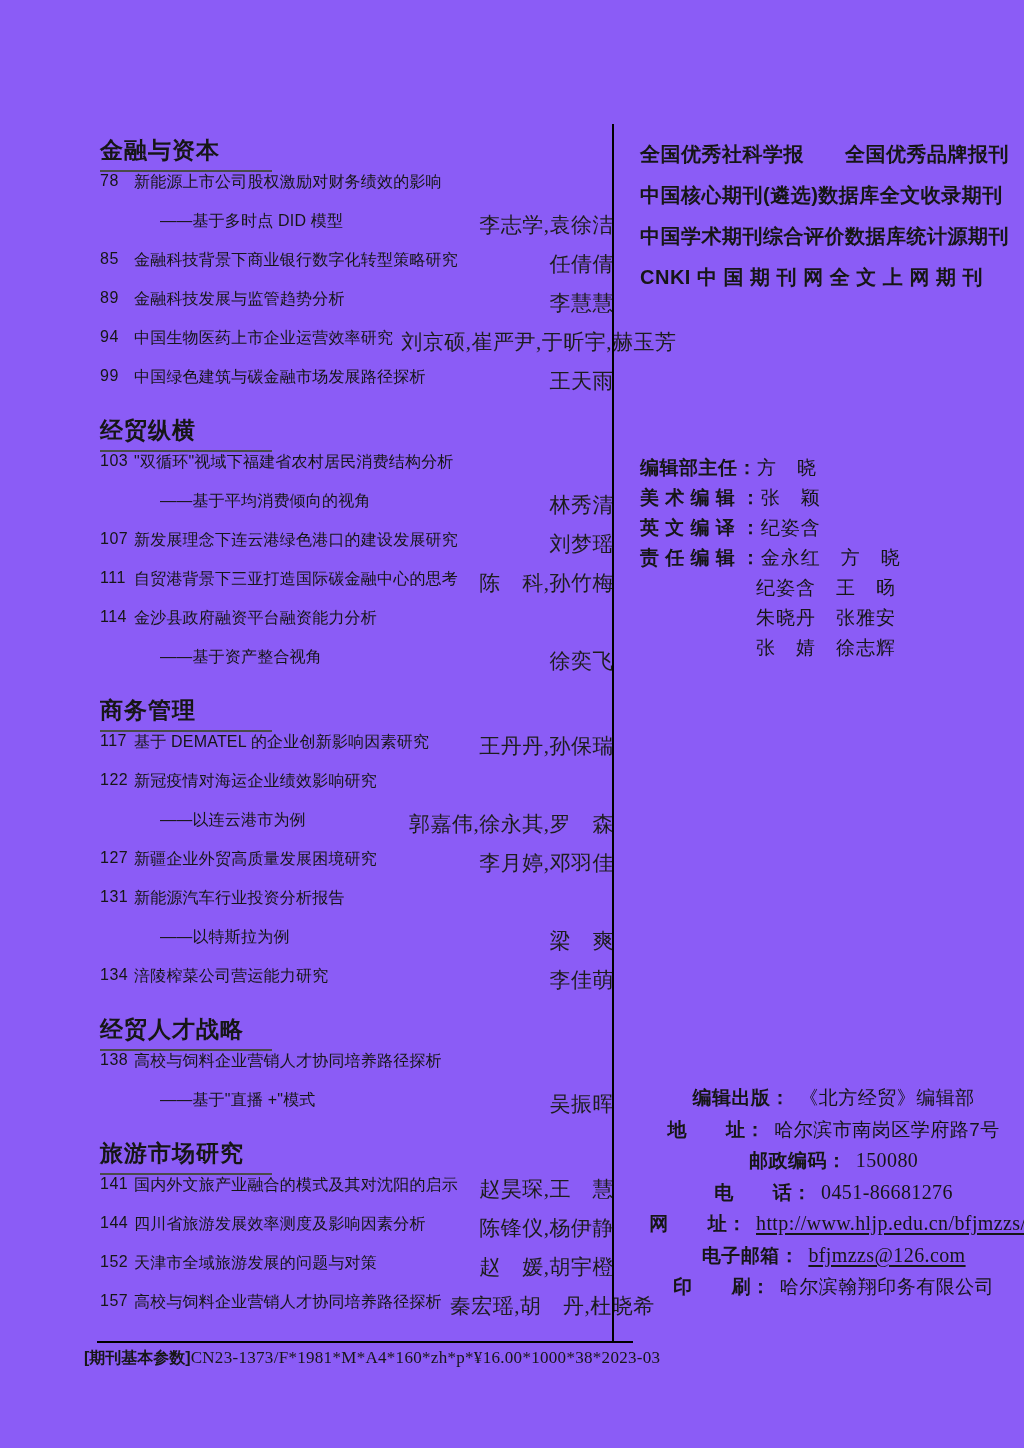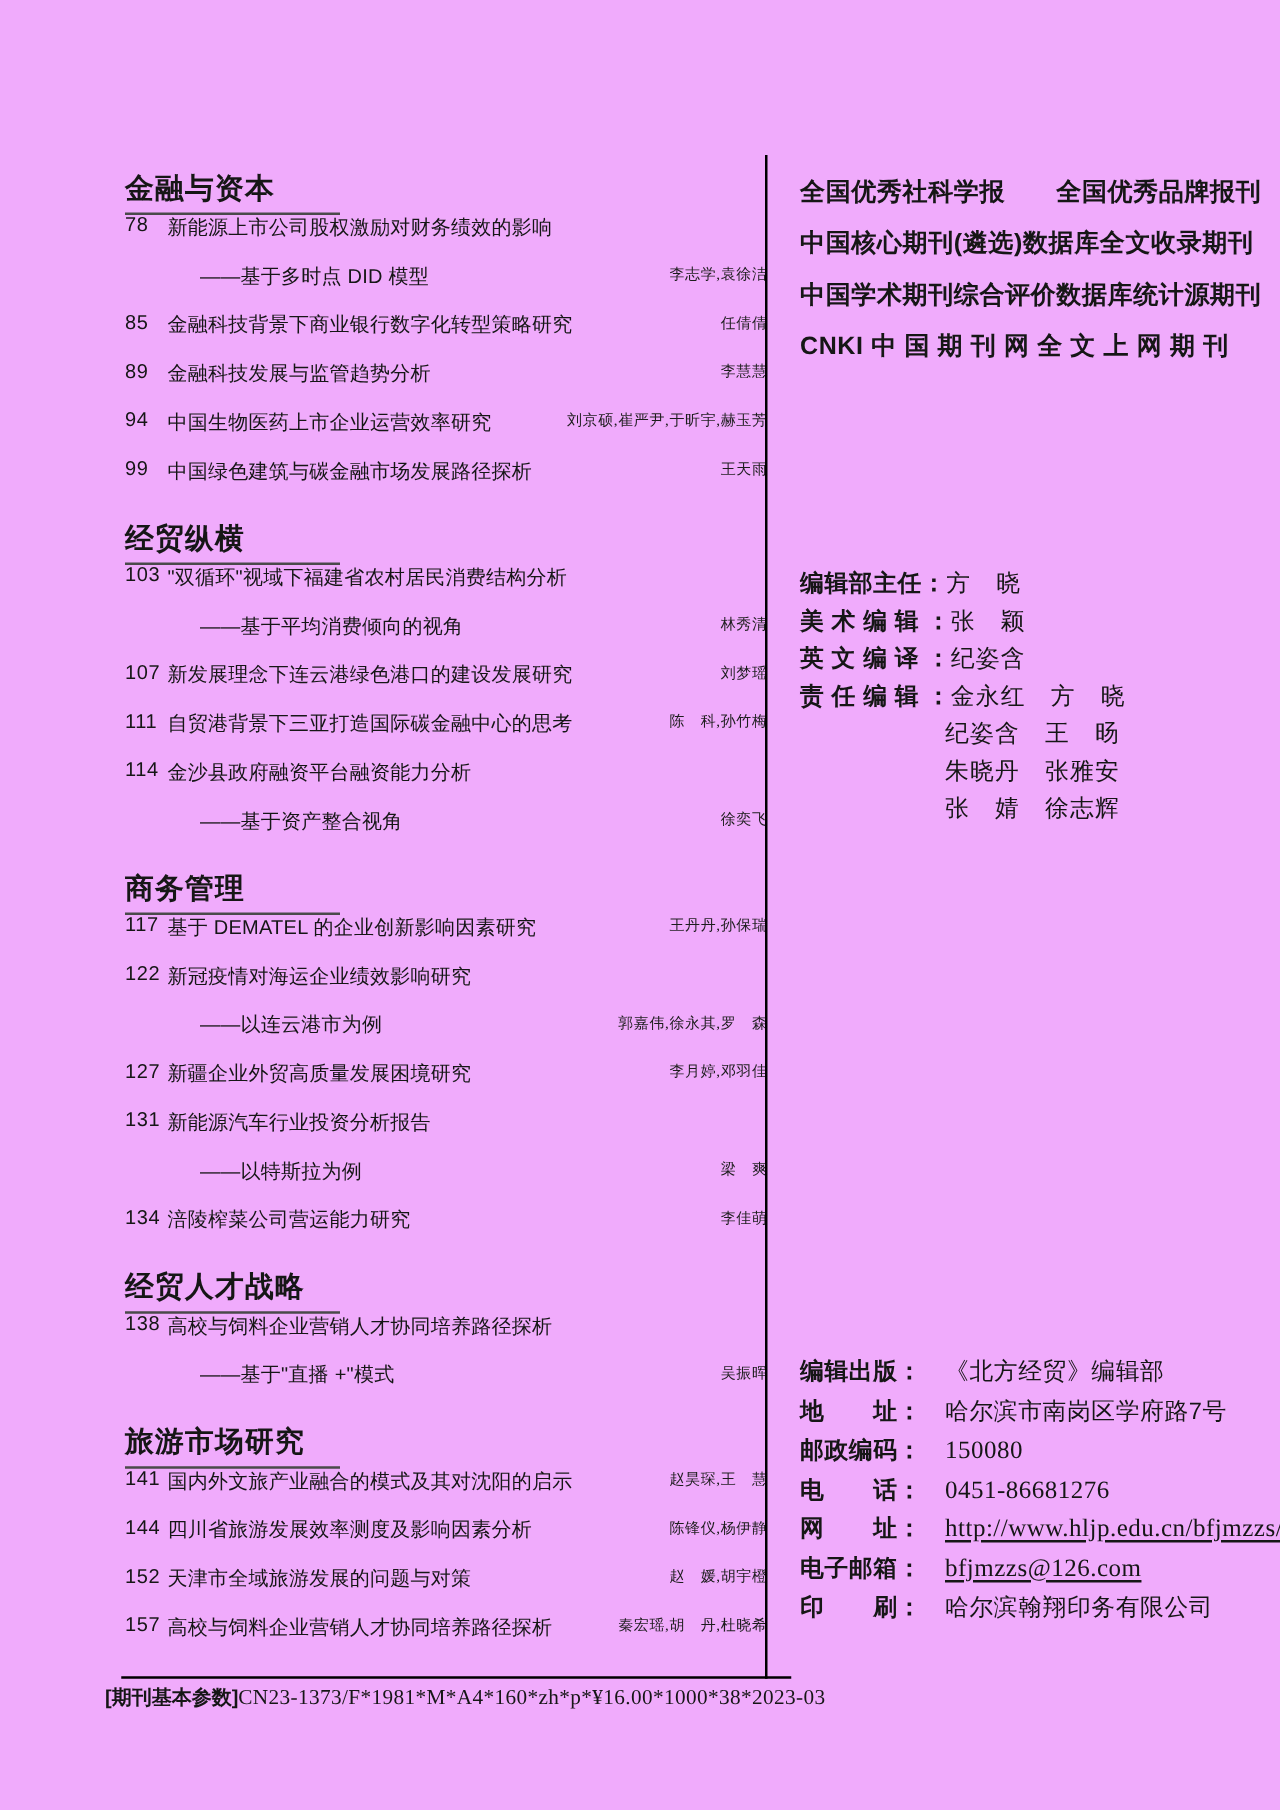--- a/index.html
+++ b/index.html
@@ -1,48 +1,48 @@
 <!DOCTYPE html>
 <html><head>
 <meta charset="utf-8">
 <style>
   html,body{margin:0;padding:0;background:#e8e8e8;}
   .page{
-    position:relative;width:1024px;height:1448px;background:#f0abfc;
+    position:relative;width:1024px;height:1448px;background:#8b5cf6;
     font-family:"Liberation Sans","DejaVu Sans",sans-serif;color:#161616;
     overflow:hidden;margin:0 auto;
   }
   
   .toc-col{position:absolute;left:100px;top:136px;width:514px;}
   .section-heading{
     font-size:23px;font-weight:bold;line-height:28px;letter-spacing:1px;
     width:172px;border-bottom:2px solid #4a4a4a;padding-bottom:6px;margin-top:10px;
     white-space:nowrap;
   }
   .section-heading:first-child{margin-top:0;}
   .toc-row{height:39px;display:flex;font-size:16px;white-space:nowrap;}
   .toc-row .num{flex:none;width:34px;letter-spacing:.5px;}
   .toc-row .title{flex:1 1 auto;letter-spacing:.2px;overflow:visible;}
   .toc-row.sub .title{padding-left:26px;}
   .toc-row .authors{
     flex:none;margin-left:8px;font-family:"Liberation Serif","DejaVu Serif",serif;
-    font-size:12px;letter-spacing:.5px;color:#1d1d1d;
+    font-size:21px;letter-spacing:.5px;color:#1d1d1d;
   }
   
   .divider{position:absolute;left:612px;top:124px;width:2px;height:1219px;background:#000;}
   
   .info-col{position:absolute;left:640px;top:134px;width:378px;height:1210px;}
   .accolades{position:absolute;top:0;left:0;width:100%;}
   .accolade-line{font-weight:bold;font-size:20px;line-height:41px;letter-spacing:.5px;white-space:nowrap;}
   .staff{position:absolute;top:319px;left:0;width:100%;}
   .staff-row{font-size:19px;line-height:30px;white-space:nowrap;}
   .staff-label{font-weight:bold;display:inline-block;min-width:116px;letter-spacing:.5px;}
   .staff-value{font-family:"Liberation Serif","DejaVu Serif",serif;letter-spacing:1px;}
   .publisher{position:absolute;top:948px;left:0;width:100%;}
-  .pub-row{font-size:19px;line-height:31.5px;white-space:nowrap;}
+  .pub-row{font-size:19px;line-height:31.5px;white-space:nowrap;text-align:center;}
   .pub-label{font-weight:bold;display:inline-block;min-width:116px;letter-spacing:.5px;}
   .pub-value{letter-spacing:.5px;}
   .pub-value.latin{font-family:"Liberation Serif","DejaVu Serif",serif;font-size:20px;letter-spacing:.4px;}
   .pub-value.underline{text-decoration:underline;text-underline-offset:3px;color:#161616;}
   
   .footer-rule{position:absolute;left:97px;top:1341px;width:536px;height:2px;background:#000;}
   .params{position:absolute;left:84px;top:1348px;width:534px;white-space:nowrap;}
   .params-label{font-weight:bold;font-size:16px;}
   .params-value{font-family:"Liberation Serif","DejaVu Serif",serif;font-size:17px;letter-spacing:.3px;}
 </style>

